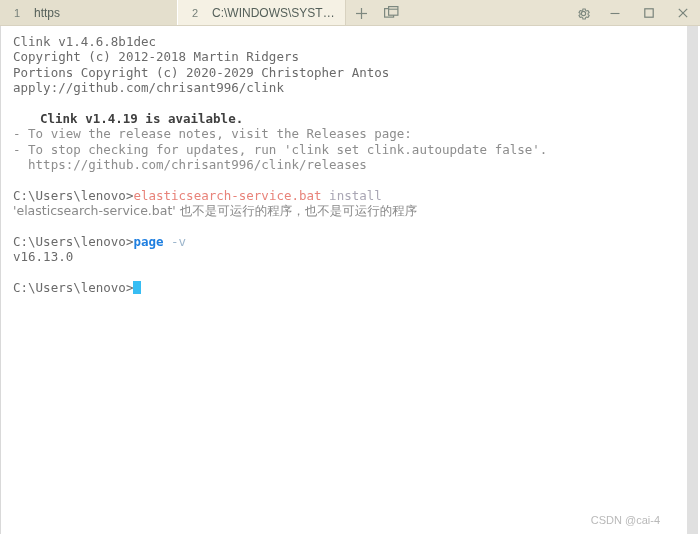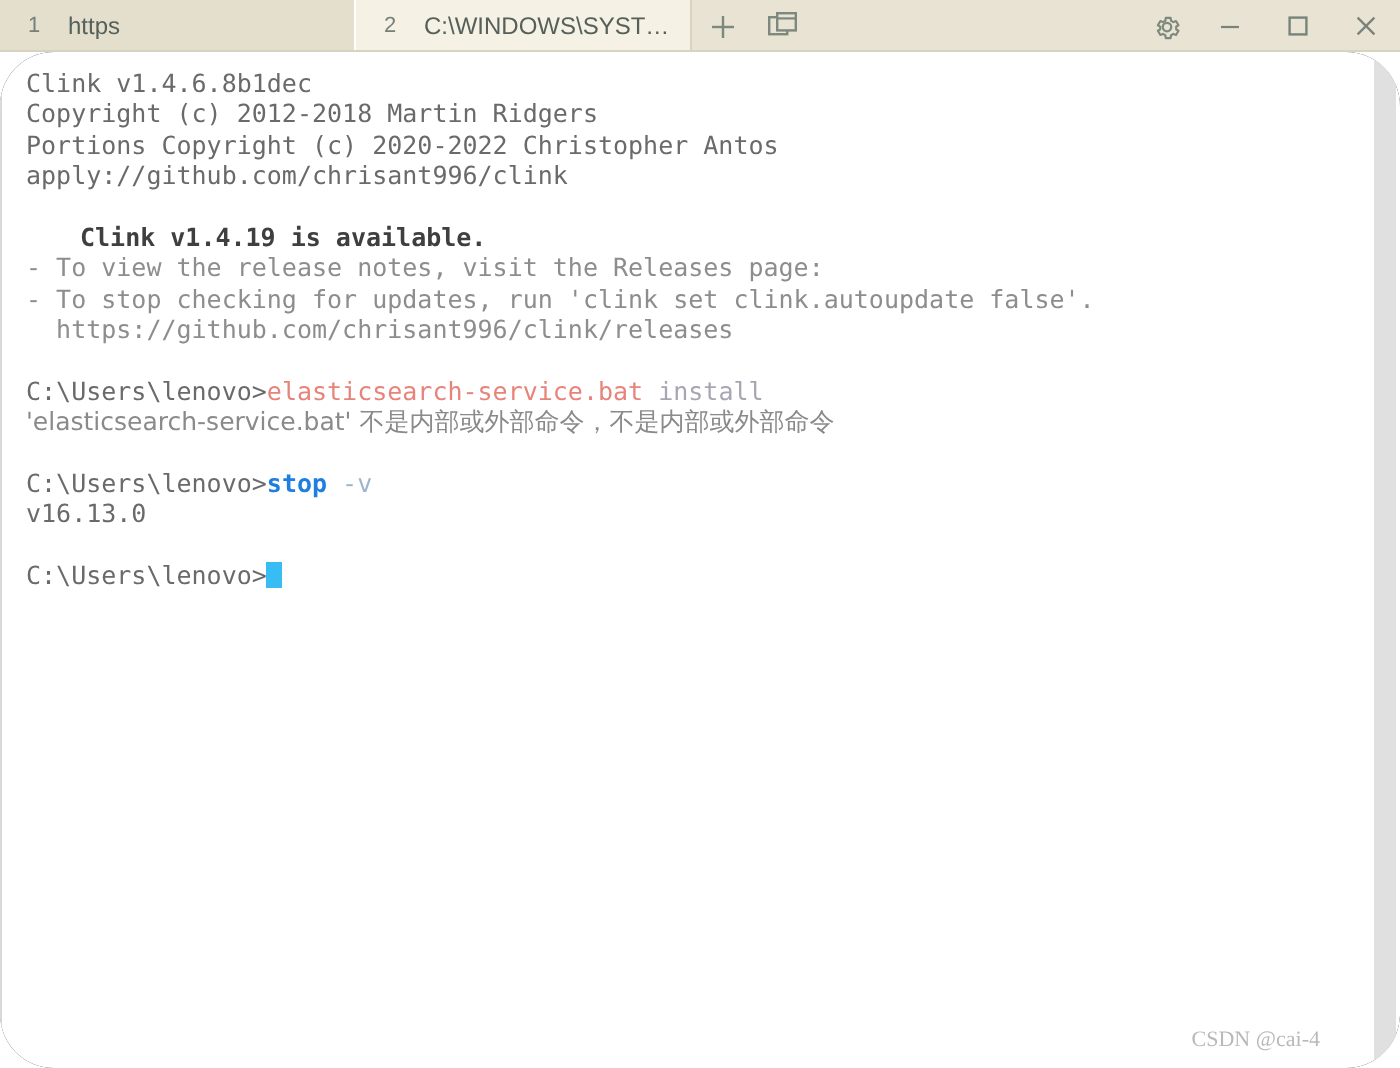--- a/index.html
+++ b/index.html
@@ -100,21 +100,20 @@
   }
   .wc-btn svg { display: block; }
 
   
   .body-wrap {
     flex: 1 1 auto;
     display: flex;
     position: relative;
     background: #0f172a;
     overflow: hidden;
-    border-radius: 27px;
   }
   .term {
     flex: 1 1 auto;
     position: relative;
     background: #ffffff;
     border-left: 1px solid #d9d9d9;
     padding: 8px 0 0 12px;
     box-sizing: border-box;
     overflow: hidden;
   }
@@ -162,21 +161,21 @@
     width: 7.5px;
     height: 13px;
     background: #37bdf3;
     vertical-align: -2px;
   }
 
   .watermark {
     position: absolute;
     right: 24px;
     bottom: 8px;
-    font-family: Liberation Serif, serif;
+    font-family: Liberation Sans, sans-serif;
     font-size: 11px;
     color: #b9b9b9;
     user-select: none;
   }
 </style>
 </head>
 <body>
 
 <div id="app">
 
@@ -247,39 +246,39 @@
       </span>
     </div>
   </div>
 
   <div class="body-wrap">
 
     <div class="term">
 
       <div class="line normal">Clink v1.4.6.8b1dec</div>
       <div class="line normal">Copyright (c) 2012-2018 Martin Ridgers</div>
-      <div class="line normal">Portions Copyright (c) 2020-2022 Christopher Antos</div>
+      <div class="line normal">Portions Copyright (c) 2020-2029 Christopher Antos</div>
       <div class="line normal">apply://github.com/chrisant996/clink</div>
 
       <div class="line blank">&nbsp;</div>
 
       <div class="line bold">Clink v1.4.19 is available.</div>
       <div class="line dim">- To view the release notes, visit the Releases page:</div>
       <div class="line dim">- To stop checking for updates, run 'clink set clink.autoupdate false'.</div>
       <div class="line dim">  https://github.com/chrisant996/clink/releases</div>
 
       <div class="line blank">&nbsp;</div>
 
       <div class="line"><span class="prompt">C:\Users\lenovo&gt;</span><span class="cmd-red">elasticsearch-service.bat</span><span class="arg-muted"> install</span></div>
 
-      <div class="line cjk">'elasticsearch-service.bat' 不是内部或外部命令，不是内部或外部命令</div>
-
-      <div class="line blank">&nbsp;</div>
-
-      <div class="line"><span class="prompt">C:\Users\lenovo&gt;</span><span class="cmd-blue">stop</span><span class="arg-blue"> -v</span></div>
+      <div class="line cjk">'elasticsearch-service.bat' 也不是可运行的程序，也不是可运行的程序</div>
+
+      <div class="line blank">&nbsp;</div>
+
+      <div class="line"><span class="prompt">C:\Users\lenovo&gt;</span><span class="cmd-blue">page</span><span class="arg-blue"> -v</span></div>
 
       <div class="line normal">v16.13.0</div>
 
       <div class="line blank">&nbsp;</div>
 
       <div class="line"><span class="prompt">C:\Users\lenovo&gt;</span><span class="cursor"></span></div>
 
       <div class="watermark">CSDN @cai-4</div>
     </div>
 

